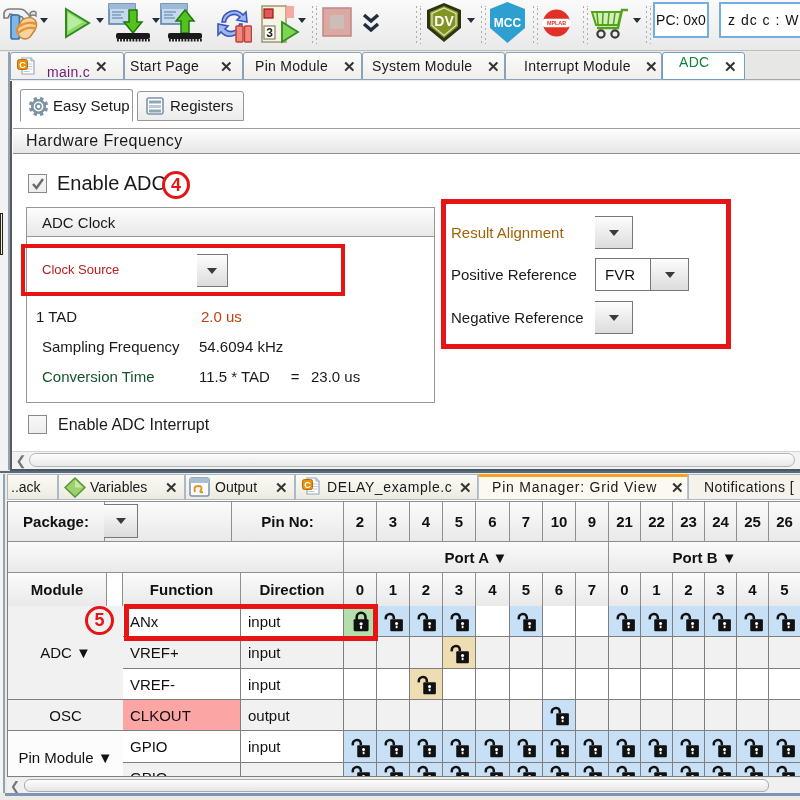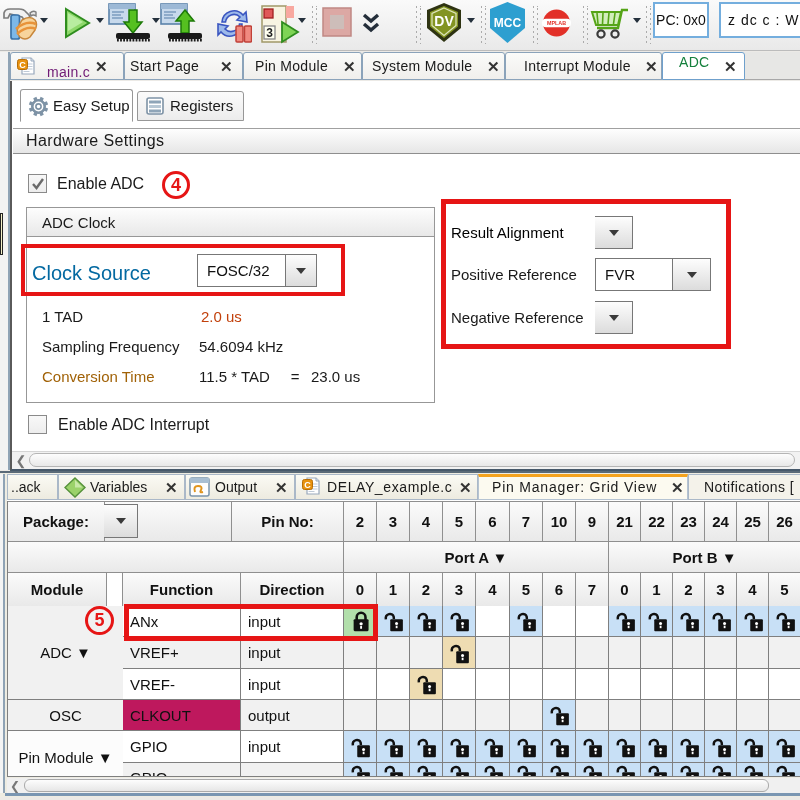--- a/index.html
+++ b/index.html
@@ -183,53 +183,52 @@
     </g>
   </svg>
 <div class="abs" style="left:53px;top:89px;height:32px;display:flex;align-items:center;font-size:15px;color:#1a1a1a">Easy Setup</div>
 <svg class="abs" style="left:146px;top:97px" width="18" height="18" viewBox="0 0 18 18">
 <rect x="1" y="1" width="16" height="16" rx="2" fill="#fff" stroke="#7e93a6" stroke-width="1.6"></rect>
 <rect x="3" y="3.5" width="12" height="3" fill="#8fa5b8"></rect>
 <rect x="3" y="8" width="12" height="3" fill="#b8c8d5"></rect>
 <rect x="3" y="12.5" width="12" height="3" fill="#8fa5b8"></rect>
 </svg>
 <div class="abs" style="left:170px;top:90px;height:31px;display:flex;align-items:center;font-size:15px;color:#1a1a1a">Registers</div>
-<div class="abs" style="left:13px;top:128px;width:787px;height:26px;background:linear-gradient(#fefefe,#e6e6e6);border-top:1px solid #a0a0a0;border-bottom:1px solid #8e8e8e;display:flex;align-items:center;padding-left:13px;font-size:16px;font-weight:400;letter-spacing:0.4px;color:#1a1a1a">Hardware Settings</div>
+<div class="abs" style="left:13px;top:128px;width:787px;height:26px;background:linear-gradient(#fefefe,#e6e6e6);border-top:1px solid #a0a0a0;border-bottom:1px solid #8e8e8e;display:flex;align-items:center;padding-left:13px;font-size:16px;font-weight:400;letter-spacing:0.4px;color:#1a1a1a">Hardware Frequency</div>
 <div class="abs" style="left:28px;top:174px;width:19px;height:19px;background:linear-gradient(#f8f8f8,#ededed);border:1px solid #8a8a8a"></div>
 <svg class="abs" style="left:30px;top:176px" width="16" height="16" viewBox="0 0 16 16">
     <path d="M3 8 L6.5 12 L13 3" fill="none" stroke="#6a6a6a" stroke-width="2.4"></path>
   </svg>
-<div class="abs" style="left:57px;top:174px;height:19px;display:flex;align-items:center;font-size:16px;color:#1a1a1a">Enable ADC</div>
+<div class="abs" style="left:57px;top:174px;height:19px;display:flex;align-items:center;font-size:20px;color:#1a1a1a">Enable ADC</div>
 <div class="redcirc" style="left:162px;top:171px;width:28px;height:28px;font-size:18px">4</div>
 <div class="abs" style="left:26px;top:207px;width:409px;height:196px;border:1px solid #979797;background:#fff"></div>
 <div class="abs" style="left:27px;top:208px;width:407px;height:29px;background:linear-gradient(#fdfdfd,#e8e8e8);border-bottom:1px solid #979797;display:flex;align-items:center;padding-left:15px;font-size:15px;color:#1a1a1a">ADC Clock</div>
-<div class="abs" style="left:32px;top:262px;font-size:20px;color:#0369a1">Clock Source</div>
+<div class="abs" style="left:42px;top:262px;font-size:13px;color:#b91c1c">Clock Source</div>
 <div class="combo" style="left:197px;top:254px">
-    <div class="fld" style="width:89px;height:33px">FOSC/32</div>
     <div class="btn" style="width:31px;height:33px">
       <div class="tri"></div>
     </div>
   </div>
 <div class="redbox" style="left:21px;top:244px;width:324px;height:52px"></div>
-<div class="abs" style="left:42px;top:308px;font-size:15px;color:#1a1a1a">1 TAD</div>
+<div class="abs" style="left:36px;top:308px;font-size:15px;color:#1a1a1a">1 TAD</div>
 <div class="abs" style="left:201px;top:308px;font-size:15px;color:#c2410c">2.0 us</div>
 <div class="abs" style="left:42px;top:338px;font-size:15px;color:#1a1a1a">Sampling Frequency</div>
 <div class="abs" style="left:199px;top:338px;font-size:15px;color:#1a1a1a">54.6094 kHz</div>
-<div class="abs" style="left:42px;top:368px;font-size:15px;color:#a16207">Conversion Time</div>
+<div class="abs" style="left:42px;top:368px;font-size:15px;color:#14532d">Conversion Time</div>
 <div class="abs" style="left:199px;top:368px;font-size:15px;color:#1a1a1a">11.5 * TAD&nbsp;&nbsp;&nbsp;&nbsp;&nbsp;=</div>
 <div class="abs" style="left:311px;top:368px;font-size:15px;color:#1a1a1a">23.0 us</div>
-<div class="abs" style="left:451px;top:224px;font-size:15px;color:#000000">Result Alignment</div>
+<div class="abs" style="left:451px;top:224px;font-size:15px;color:#a16207">Result Alignment</div>
 <div class="combo" style="left:595px;top:216px">
     <div class="btn" style="width:38px;height:33px">
       <div class="tri"></div>
     </div>
   </div>
 <div class="abs" style="left:451px;top:266px;font-size:15px;color:#1a1a1a">Positive Reference</div>
 <div class="combo" style="left:595px;top:258px">
-    <div class="fld" style="width:78px;height:33px">FVR</div>
+    <div class="fld" style="width:56px;height:33px">FVR</div>
     <div class="btn" style="width:38px;height:33px">
       <div class="tri"></div>
     </div>
   </div>
 <div class="abs" style="left:451px;top:309px;font-size:15px;color:#1a1a1a">Negative Reference</div>
 <div class="combo" style="left:595px;top:301px">
     <div class="btn" style="width:38px;height:33px">
       <div class="tri"></div>
     </div>
   </div>
@@ -448,21 +447,21 @@
 <div class="cell" style="left:475px;top:669px;width:35px;height:31px;background:#fff;overflow:hidden"></div>
 <div class="cell" style="left:509px;top:669px;width:34px;height:31px;background:#fff;overflow:hidden"></div>
 <div class="cell" style="left:542px;top:669px;width:34px;height:31px;background:#fff;overflow:hidden"></div>
 <div class="cell" style="left:575px;top:669px;width:34px;height:31px;background:#fff;overflow:hidden"></div>
 <div class="cell" style="left:608px;top:669px;width:33px;height:31px;background:#fff;overflow:hidden"></div>
 <div class="cell" style="left:640px;top:669px;width:33px;height:31px;background:#fff;overflow:hidden"></div>
 <div class="cell" style="left:672px;top:669px;width:33px;height:31px;background:#fff;overflow:hidden"></div>
 <div class="cell" style="left:704px;top:669px;width:33px;height:31px;background:#fff;overflow:hidden"></div>
 <div class="cell" style="left:736px;top:669px;width:33px;height:31px;background:#fff;overflow:hidden"></div>
 <div class="cell" style="left:768px;top:669px;width:33px;height:31px;background:#fff;overflow:hidden"></div>
-<div class="txtcell" style="left:122px;top:700px;width:119px;height:31px;background:#be185d;overflow:hidden">CLKOUT</div>
+<div class="txtcell" style="left:122px;top:700px;width:119px;height:31px;background:#fca5a5;overflow:hidden">CLKOUT</div>
 <div class="txtcell" style="left:240px;top:700px;width:104px;height:31px;background:#f1f1f1;overflow:hidden">output</div>
 <div class="cell" style="left:343px;top:700px;width:34px;height:31px;background:#f1f1f1;overflow:hidden"></div>
 <div class="cell" style="left:376px;top:700px;width:34px;height:31px;background:#f1f1f1;overflow:hidden"></div>
 <div class="cell" style="left:409px;top:700px;width:34px;height:31px;background:#f1f1f1;overflow:hidden"></div>
 <div class="cell" style="left:442px;top:700px;width:34px;height:31px;background:#f1f1f1;overflow:hidden"></div>
 <div class="cell" style="left:475px;top:700px;width:35px;height:31px;background:#f1f1f1;overflow:hidden"></div>
 <div class="cell" style="left:509px;top:700px;width:34px;height:31px;background:#f1f1f1;overflow:hidden"></div>
 <div class="cell" style="left:542px;top:700px;width:34px;height:31px;background:#c8e0f6;overflow:hidden">
     <svg width="23" height="22" viewBox="0 0 24 23" style="display:block">
       <path d="M4.0 9.8 C3.0 3.6 11.0 2.2 12.2 7.0 L12.4 9.6" fill="none" stroke="#111" stroke-width="2.6"></path>

